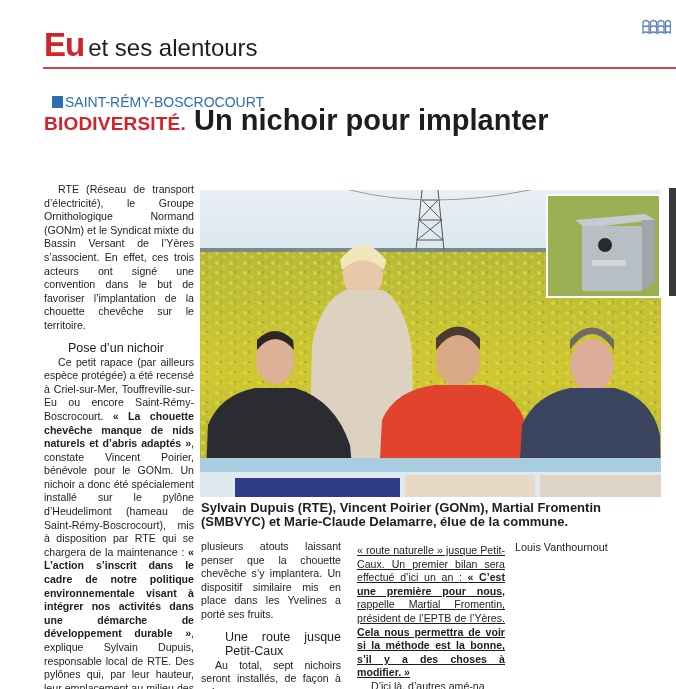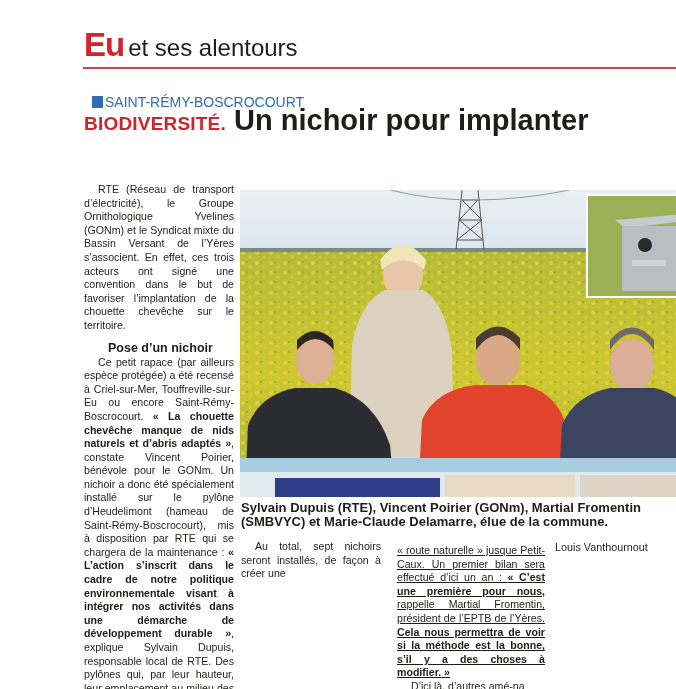--- a/index.html
+++ b/index.html
@@ -3,41 +3,41 @@
 <meta charset="utf-8">
 <style>
   html, body { margin: 0; padding: 0; }
   body {
     width: 676px; height: 689px; overflow: hidden;
     background: #ffffff;
     font-family: "Liberation Sans", "DejaVu Sans", sans-serif;
     color: #1d1d1b;
     position: relative;
   }
-  .abs { position: absolute; margin-left: 40px; }
+  .abs { position: absolute; }
 
   
   .rubrique { left: 44px; top: 26px; height: 40px; white-space: nowrap; }
   .rubrique .eu { color: #d2232a; font-weight: bold; font-size: 33px; letter-spacing: -1px; }
   .rubrique .rest { color: #1d1d1b; font-size: 24px; font-family: "Liberation Sans", sans-serif; margin-left: 4px; }
   .rule { left: 43px; top: 67px; width: 633px; height: 2px; background: #c8454c; }
   .logo { left: 641px; top: 18px; width: 30px; height: 18px; }
 
   
   .kicker { left: 52px; top: 94px; font-size: 14px; font-weight: normal; color: #2e6db4; white-space: nowrap; }
   .kicker .sq { display: inline-block; width: 11px; height: 12px; background: #2e6db4; margin-right: 2px; vertical-align: -1px; }
   .headline { left: 44px; top: 104px; width: 600px; font-weight: bold; font-size: 29px; line-height: 32px; color: #1d1d1b; }
   .headline .label { color: #d2232a; font-size: 19px; letter-spacing: 0.2px; }
 
   
   .col { font-size: 10.6px; line-height: 13.6px; text-align: justify; color: #1d1d1b; }
   .col p { margin: 0; text-indent: 14px; }
   .col p.noindent { text-indent: 0; }
   .col b { font-weight: bold; }
-  .col h3 { margin: 8px 0 1px 0; font-size: 12.5px; line-height: 14px; font-weight: bold; padding-left: 24px; }
+  .col h3 { margin: 8px 0 1px 0; font-size: 12.5px; line-height: 14px; font-weight: normal; padding-left: 24px; }
   .col1 { left: 44px; top: 183px; width: 150px; }
   .col2 { left: 201px; top: 540px; width: 140px; }
   .col3 { left: 357px; top: 544px; width: 148px; text-decoration: underline; }
   .col4 { left: 515px; top: 540px; width: 150px; }
   .signature { text-align: left; font-size: 10.8px; margin-top: 1px; }
 
   
   .photo { left: 200px; top: 190px; width: 461px; height: 307px; overflow: hidden; }
   .caption { left: 201px; top: 501px; width: 460px; font-size: 13px; line-height: 13.5px; font-weight: bold; color: #1d1d1b; }
   .edge-strip { left: 669px; top: 188px; width: 7px; height: 108px; background: #3a3a3a; }
@@ -62,21 +62,21 @@
 
 <div class="abs kicker">
   <span class="sq"></span><span>SAINT-RÉMY-BOSCROCOURT</span>
 </div>
 <div class="abs headline">
   <span class="label">BIODIVERSITÉ.</span>
   <span>Un nichoir pour implanter</span><br>
 </div>
 
 <div class="abs col col1">
-  <p>RTE (Réseau de transport d’électricité), le Groupe Ornithologique Yvelines (GONm) et le Syndicat mixte du Bassin Versant de l’Yères s’associent. En effet, ces trois acteurs ont signé une convention dans le but de favoriser l’implantation de la chouette chevêche sur le territoire.</p>
+  <p>RTE (Réseau de transport d’électricité), le Groupe Ornithologique Normand (GONm) et le Syndicat mixte du Bassin Versant de l’Yères s’associent. En effet, ces trois acteurs ont signé une convention dans le but de favoriser l’implantation de la chouette chevêche sur le territoire.</p>
   <h3>Pose d’un nichoir</h3>
   <p><span>Ce petit rapace (par ailleurs espèce protégée) a été recensé à Criel-sur-Mer, Touffreville-sur-Eu ou encore Saint-Rémy-Boscrocourt. </span><b>« La chouette chevêche manque de nids naturels et d’abris adaptés »</b><span>, constate Vincent Poirier, bénévole pour le GONm. Un nichoir a donc été spécialement installé sur le pylône d’Heudelimont (hameau de Saint-Rémy-Boscrocourt), mis à disposition par RTE qui se chargera de la maintenance : </span><b>« L’action s’inscrit dans le cadre de notre politique environnementale visant à intégrer nos activités dans une démarche de développement durable »</b><span id="c1tail">, explique Sylvain Dupuis, responsable local de RTE. Des pylônes qui, par leur hauteur, leur emplacement au milieu des champs éloignés des grands axes et une hauteur adéquate, comptent </span></p>
 </div>
 
 <div class="abs photo">
   <svg width="461" height="307" viewBox="0 0 461 307" preserveAspectRatio="none">
     <defs>
       <linearGradient id="sky" x1="0" y1="0" x2="0" y2="1">
         <stop offset="0" stop-color="#e9eff4"></stop>
         <stop offset="1" stop-color="#dce6ee"></stop>
@@ -130,20 +130,22 @@
     <rect x="35" y="288" width="165" height="19" fill="#2f3d88"></rect>
     <rect x="205" y="285" width="130" height="22" fill="#e8d9c5"></rect>
     <rect x="340" y="285" width="121" height="22" fill="#ddd4c6"></rect>
   </svg>
 </div>
 <div class="abs edge-strip"></div>
 
 <div class="abs caption">Sylvain Dupuis (RTE), Vincent Poirier (GONm), Martial Fromentin (SMBVYC) et Marie-Claude Delamarre, élue de la commune.</div>
 
 <div class="abs col col2">
+  <p class="noindent" id="c2text">plusieurs atouts laissant penser que la chouette chevêche s’y implantera. Un dispositif similaire mis en place dans les Yvelines a porté ses fruits.</p>
+  <h3>Une route jusque Petit-Caux</h3>
   <p id="c2b">Au total, sept nichoirs seront installés, de façon à créer une </p>
 </div>
 
 <div class="abs col col3">
   <p class="noindent"><span id="c3a">« route naturelle » jusque Petit-Caux. Un premier bilan sera effectué d’ici un an : </span><b>« C’est une première pour nous,</b><span> rappelle Martial Fromentin, président de l’EPTB de l’Yères. </span><b>Cela nous permettra de voir si la méthode est la bonne, s’il y a des choses à modifier. »</b></p>
   <p id="c3b">D’ici là, d’autres amé-na</p>
 </div>
 
 <div class="abs col col4">
   <div class="signature">Louis Vanthournout</div>

